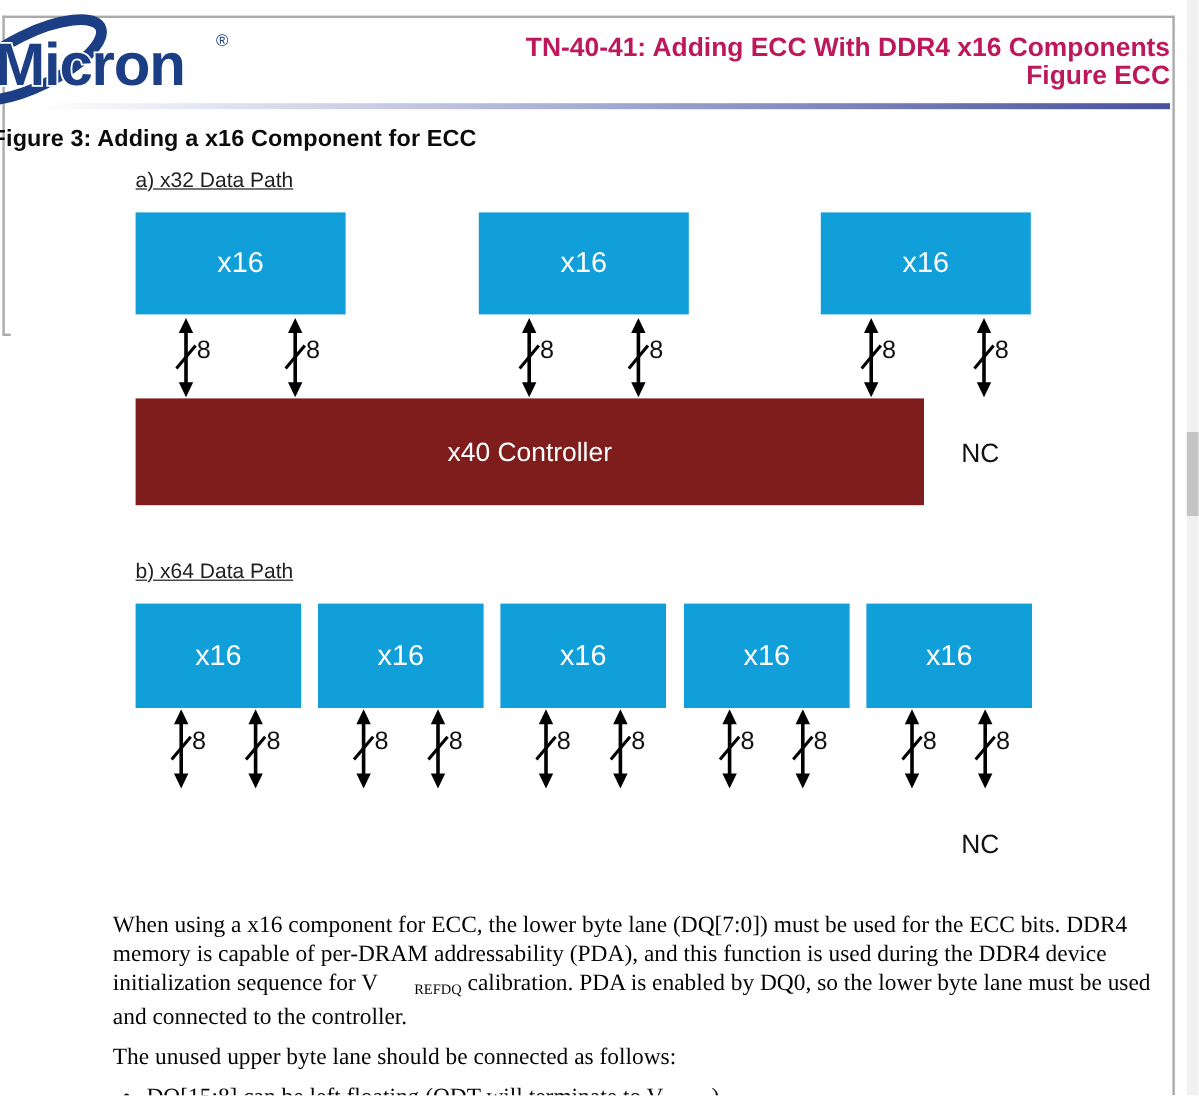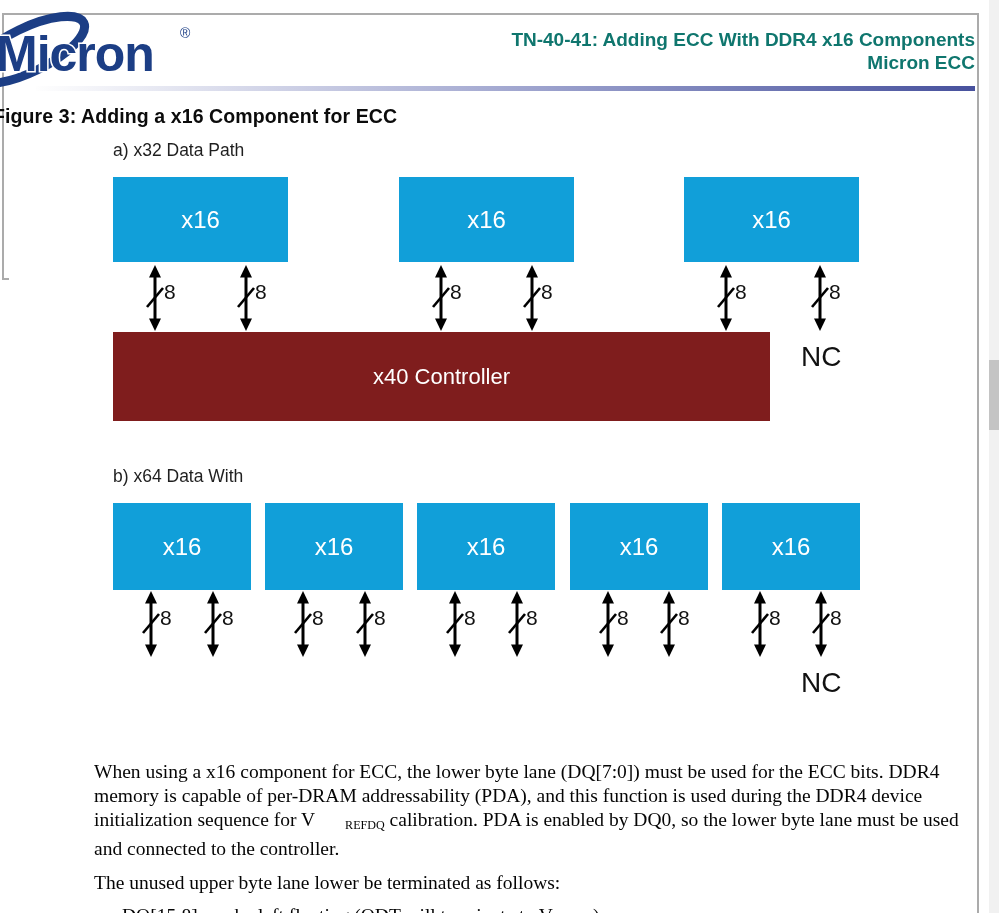--- a/index.html
+++ b/index.html
@@ -11,45 +11,45 @@
   
   .border-top   { position:absolute; left:2px;  top:13px; width:976px; height:2px; background:#ababab; }
   .border-left  { position:absolute; left:2px;  top:13px; width:2px;  height:266px; background:#ababab; }
   .border-left-stub { position:absolute; left:2px; top:278px; width:7px; height:2px; background:#ababab; }
   .border-right { position:absolute; left:977px; top:13px; width:2px; height:900px; background:#ababab; }
 
   
   .logo-svg { position:absolute; left:-16px; top:8px; }
   .doc-title {
     position:absolute; right:24px; top:28px; text-align:right;
-    font-weight:bold; font-size:19px; line-height:23px; color:#0f766e;
+    font-weight:bold; font-size:22px; line-height:23px; color:#be185d;
   }
   .rule {
     position:absolute; left:36px; top:86px; width:939px; height:5px;
     background:linear-gradient(to right, #fefefe 0%, #c9ccе5 30%, #9aa0cc 55%, #47519d 100%);
     background:linear-gradient(to right, #fefefe 0%, #9aa0cc 55%, #47519d 100%);
   }
 
   .figure-heading {
     position:absolute; left:-7px; top:105px;
     font-weight:bold; font-size:19.5px; color:#0b0b0b; letter-spacing:0.1px;
   }
-  .section-label { position:absolute; font-size:17.5px; color:#1f1f1f; }
+  .section-label { position:absolute; font-size:17.5px; color:#1f1f1f;text-decoration:underline; }
 
   .chip {
     position:absolute; background:#119FD9; color:#ffffff;
     display:flex; align-items:center; justify-content:center;
     font-size:24px;
   }
   .controller {
     position:absolute; background:#7f1d1d; color:#ffffff;
     display:flex; align-items:center; justify-content:center;
     font-size:22px;
   }
-  .nc-label { position:absolute; font-size:28px; font-weight:500; color:#111; }
+  .nc-label { position:absolute; font-size:22px; font-weight:500; color:#111;margin-top:24px; }
 
   .arrow { position:absolute; width:44px; height:66px; }
   .arrow svg { position:absolute; left:0; top:0; }
   .arrow-label { position:absolute; left:18px; top:15px; font-size:21px; color:#111; }
 
   .body-text {
     position:absolute; left:94px; top:760px; width:882px; height:153px; overflow:visible;
     font-family:"Liberation Serif", serif; font-size:19.5px; line-height:24px; color:#050505;
   }
   .body-text p { margin:0; }
@@ -74,21 +74,21 @@
   <div class="border-right"></div>
 
   <svg class="logo-svg" width="250" height="80" viewBox="0 0 250 80">
     <ellipse cx="44" cy="42" rx="62" ry="22" fill="none" stroke="#1C3E85" stroke-width="9" transform="rotate(-26 44 42)"></ellipse>
     <text x="12" y="63" font-family="Liberation Sans, sans-serif" font-weight="bold" font-size="50" letter-spacing="-1" fill="#1C3E85" stroke="#ffffff" stroke-width="3" paint-order="stroke">Micron</text>
     <text x="196" y="30" font-family="Liberation Sans, sans-serif" font-size="14" fill="#1C3E85">®</text>
   </svg>
 
   <div class="doc-title">
     <div>TN-40-41: Adding ECC With DDR4 x16 Components</div>
-    <div>Micron ECC</div>
+    <div>Figure ECC</div>
   </div>
 
   <div class="rule"></div>
 
   <div class="figure-heading">Figure 3: Adding a x16 Component for ECC</div>
 
   <div class="section-label" style="left:113px; top:140px;">a) x32 Data Path</div>
 
   <div class="chip" style="left:113px; top:177px; width:175px; height:85px;">
     <span>x16</span>
@@ -153,21 +153,21 @@
       <line x1="1" y1="42" x2="17" y2="23" stroke="#000" stroke-width="2.6"></line>
     </svg>
     <span class="arrow-label">8</span>
   </div>
 
   <div class="controller" style="left:113px; top:332px; width:657px; height:89px;">
     <span>x40 Controller</span>
   </div>
   <div class="nc-label" style="left:801px; top:341px;">NC</div>
 
-  <div class="section-label" style="left:113px; top:466px;">b) x64 Data With</div>
+  <div class="section-label" style="left:113px; top:466px;">b) x64 Data Path</div>
 
   <div class="chip" style="left:113px; top:503px; width:138px; height:87px;">
     <span>x16</span>
   </div>
   <div class="chip" style="left:265px; top:503px; width:138px; height:87px;">
     <span>x16</span>
   </div>
   <div class="chip" style="left:417px; top:503px; width:138px; height:87px;">
     <span>x16</span>
   </div>
@@ -266,20 +266,20 @@
       <polygon points="9,66 3,53.5 15,53.5" fill="#000"></polygon>
       <line x1="1" y1="42" x2="17" y2="23" stroke="#000" stroke-width="2.6"></line>
     </svg>
     <span class="arrow-label">8</span>
   </div>
 
   <div class="nc-label" style="left:801px; top:667px;">NC</div>
 
   <div class="body-text">
     <p><span>When using a x16 component for ECC, the lower byte lane (DQ[7:0]) must be used for the ECC bits. DDR4 memory is capable of per-DRAM addressability (PDA), and this function is used during the DDR4 device initialization sequence for V</span><sub class="vsub">REFDQ</sub><span> calibration. PDA is enabled by DQ0, so the lower byte lane must be used and connected to the controller.</span></p>
-    <p class="para2">The unused upper byte lane lower be terminated as follows:</p>
+    <p class="para2">The unused upper byte lane should be connected as follows:</p>
     <p class="bullet-line"><span class="bullet-marker">•</span><span>DQ[15:8] can be left floating (ODT will terminate to V</span><span class="sub-gap"></span><span>)</span></p>
   </div>
 
   <div class="scroll-track"></div>
   <div class="scroll-thumb"></div>
 
 </div>
 
 </body></html>

